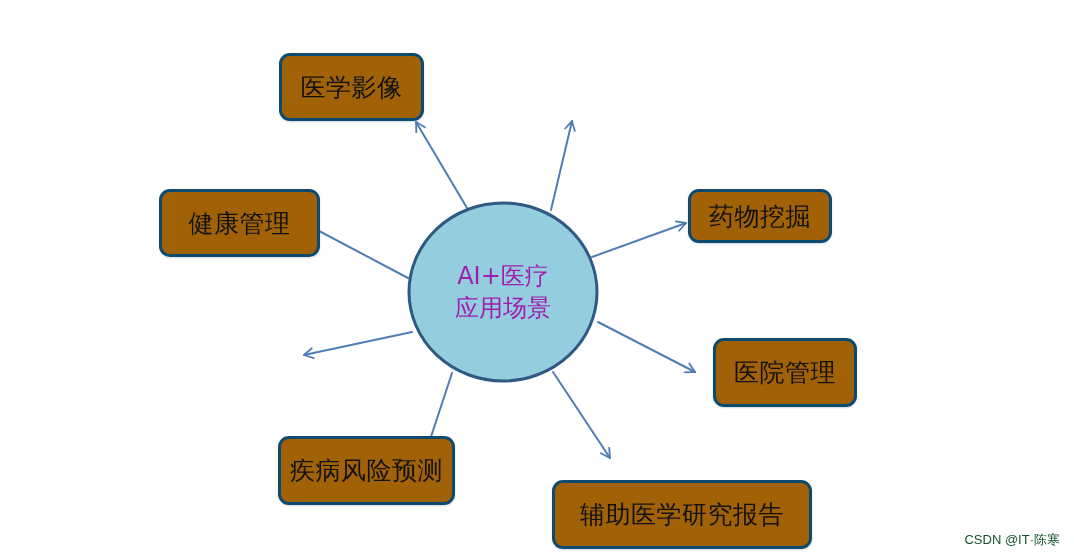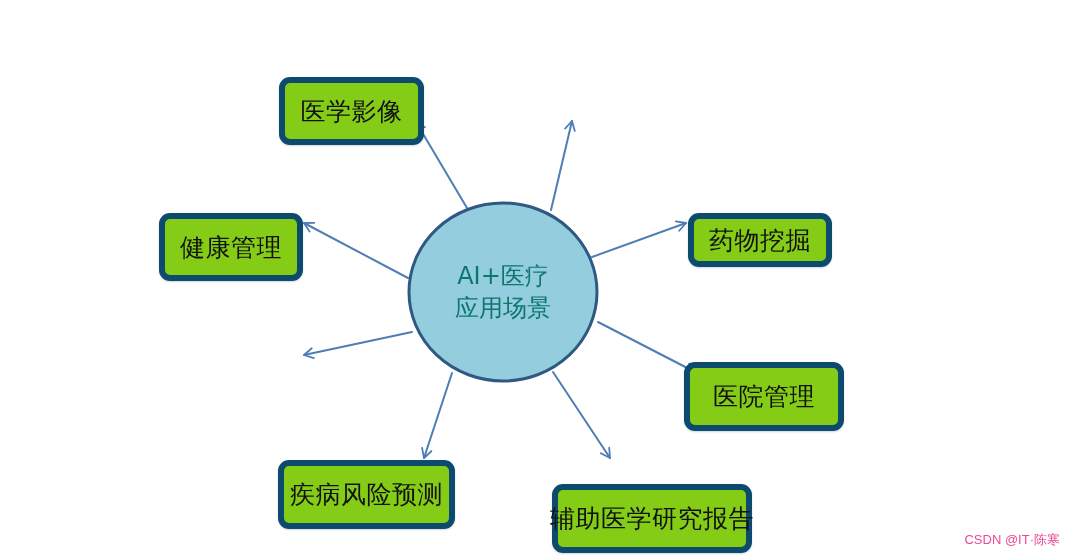--- a/index.html
+++ b/index.html
@@ -15,55 +15,54 @@
       font-family: "DejaVu Sans", "Liberation Sans", sans-serif;
     }
     #canvas {
       position: absolute;
       left: 0; top: 0;
       width: 1074px; height: 557px;
     }
     .box {
       position: absolute;
       box-sizing: border-box;
-      background: #84cc16;
-      border: 6px solid #0c4a6e;
+      background: #a16207;
+      border: 3px solid #0c4a6e;
       border-radius: 11px;
       display: flex;
       align-items: center;
       justify-content: center;
       color: #111111;
       font-size: 25px;
       letter-spacing: 0.5px;
       white-space: nowrap;
       box-shadow: 0 1px 2px rgba(80, 100, 130, 0.25);
-      margin-top: 24px;
     }
     .center-label {
       position: absolute;
       left: 408px;
       top: 202px;
       width: 190px;
       height: 180px;
       display: flex;
       flex-direction: column;
       align-items: center;
       justify-content: center;
-      color: #0f766e;
+      color: #a21caf;
       font-size: 24px;
       line-height: 32px;
       text-align: center;
     }
     .watermark {
       position: absolute;
       right: 14px;
       bottom: 8px;
       font-family: "Liberation Sans", sans-serif;
       font-size: 13px;
-      color: #ec4899;
+      color: #14532d;
     }
   </style>
 </head>
 <body>
 
 <div id="canvas">
   <svg width="1074" height="557" viewBox="0 0 1074 557" style="position:absolute;left:0;top:0;">
     <defs>
       <marker id="arrowhead" markerWidth="12" markerHeight="12" refX="10" refY="6" orient="auto" markerUnits="userSpaceOnUse">
         <path d="M1,1 L10,6 L1,11" fill="none" stroke="#4F7DB5" stroke-width="1.8" stroke-linejoin="round" stroke-linecap="round"></path>
@@ -85,35 +84,35 @@
   <div class="center-label">
     <span>AI+医疗</span>
     <span>应用场景</span>
   </div>
 
   <div class="box" style="left:279px; top:53px; width:145px; height:68px;">
     <span>医学影像</span>
   </div>
 
 
-  <div class="box" style="left:159px; top:189px; width:144px; height:68px;">
+  <div class="box" style="left:159px; top:189px; width:161px; height:68px;">
     <span>健康管理</span>
   </div>
 
   <div class="box" style="left:688px; top:189px; width:144px; height:54px;">
     <span>药物挖掘</span>
   </div>
 
 
-  <div class="box" style="left:684px; top:338px; width:160px; height:69px;">
+  <div class="box" style="left:713px; top:338px; width:144px; height:69px;">
     <span>医院管理</span>
   </div>
 
   <div class="box" style="left:278px; top:436px; width:177px; height:69px;">
     <span>疾病风险预测</span>
   </div>
 
-  <div class="box" style="left:552px; top:460px; width:200px; height:69px;text-align:right;">
+  <div class="box" style="left:552px; top:480px; width:260px; height:69px;text-align:right;">
     <span>辅助医学研究报告</span>
   </div>
 
   <div class="watermark">CSDN @IT·陈寒</div>
 </div>
 
 </body></html>

